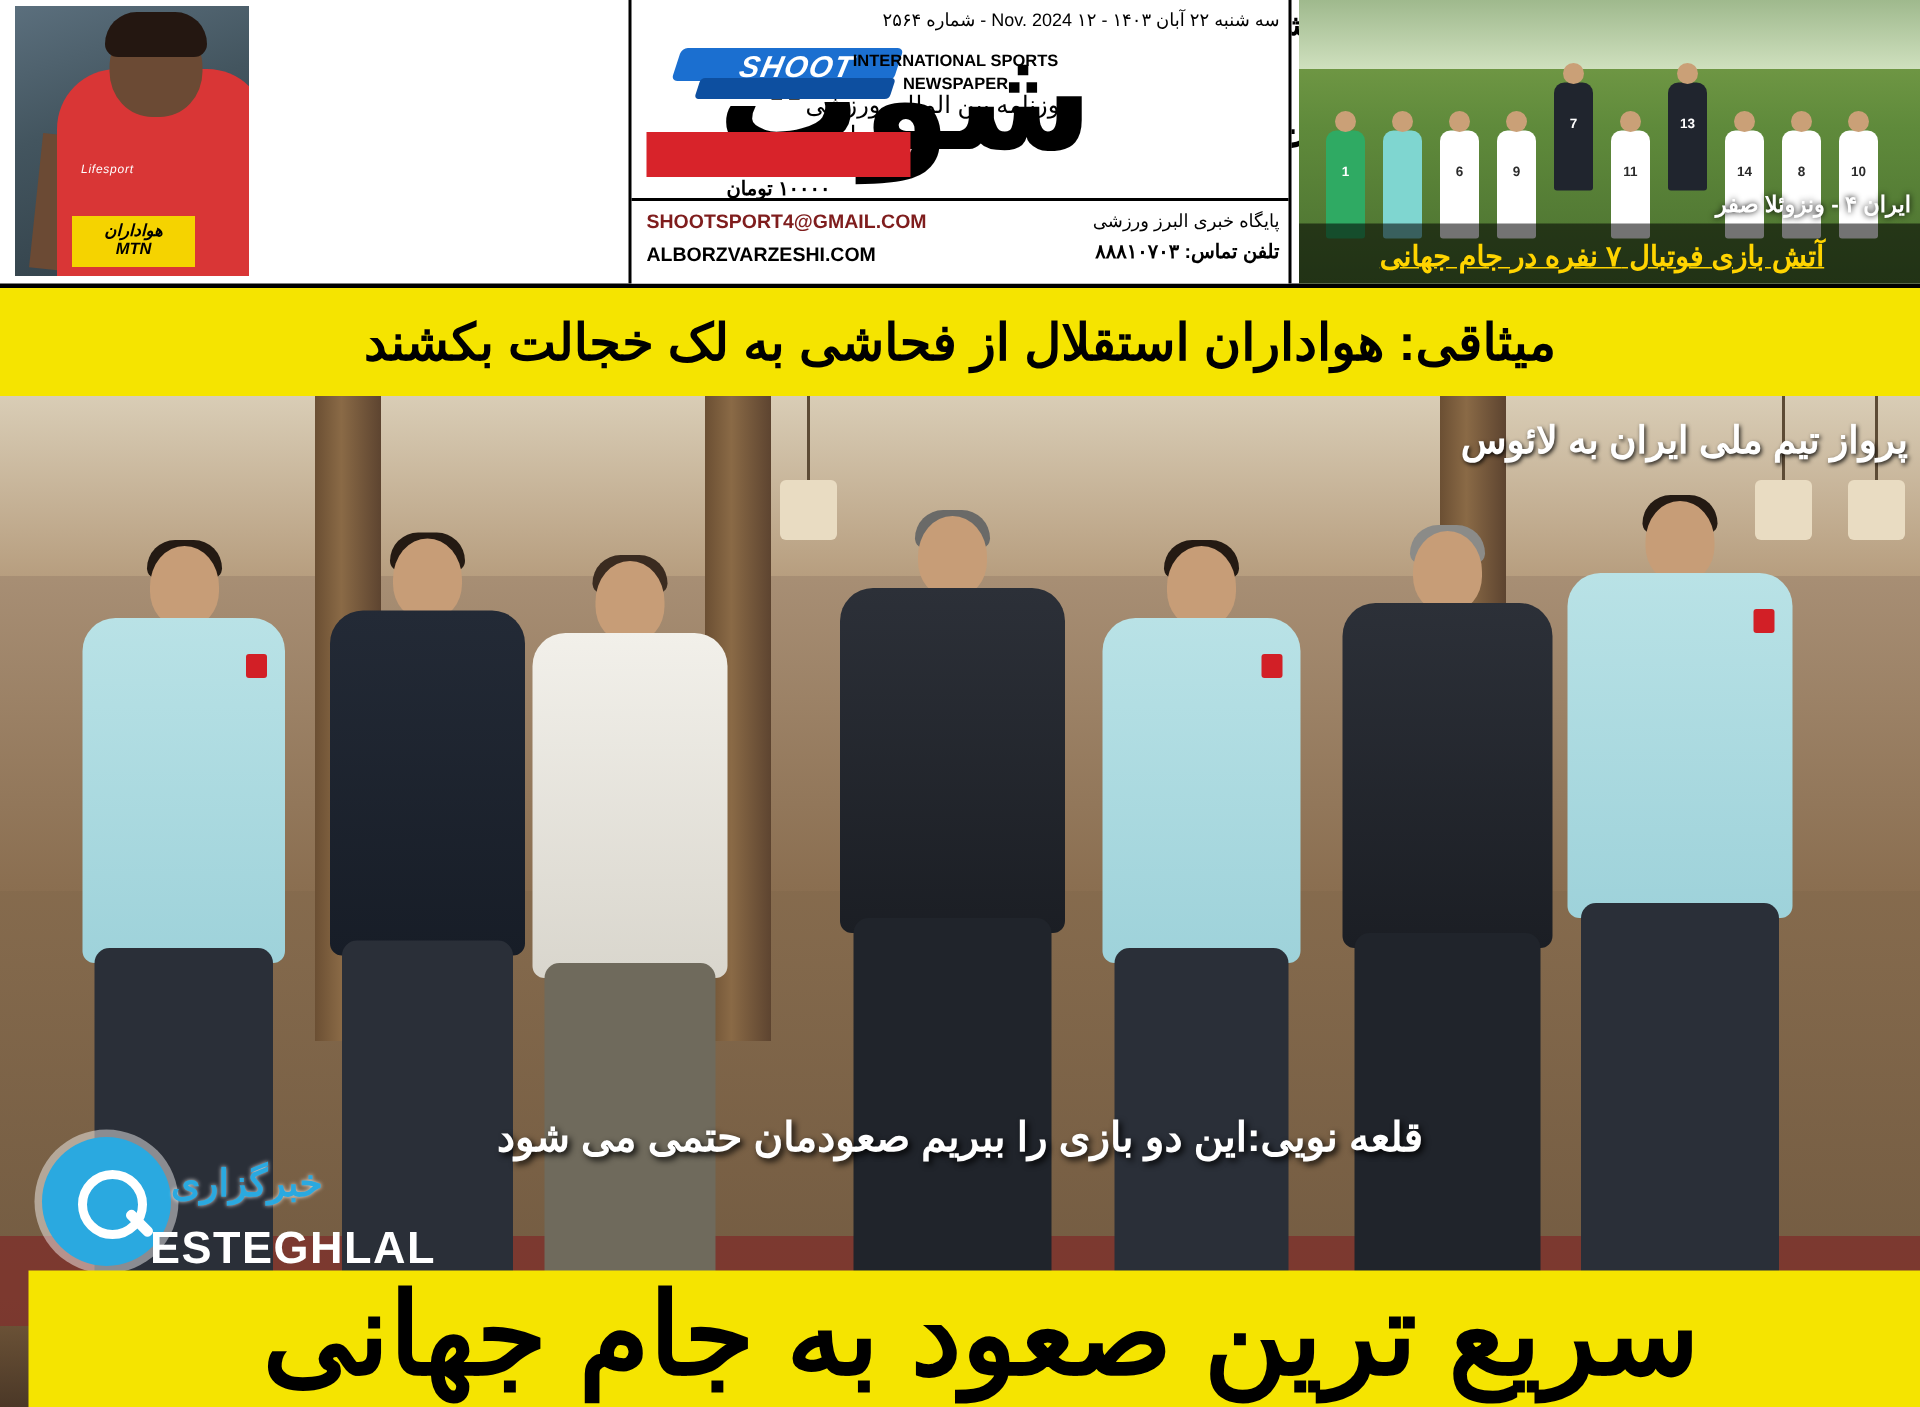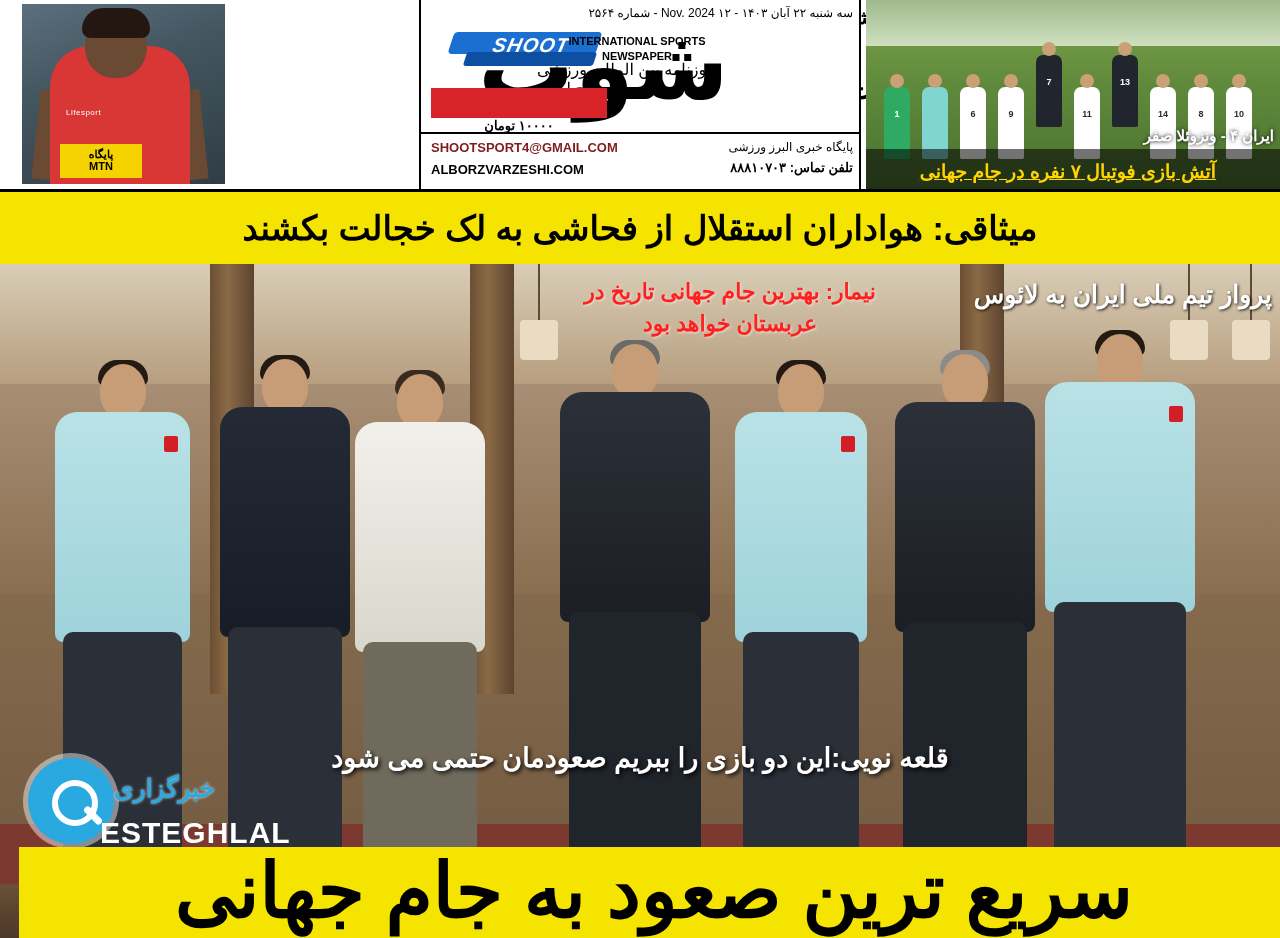--- a/index.html
+++ b/index.html
@@ -23,24 +23,25 @@
     width: 1280px;
     height: 192px;
     background: #ffffff;
     border-bottom: 3px solid #000;
     box-sizing: border-box;
   }
 
   
   .top-photo {
     position: absolute;
-    left: 22px; top: 4px;
-    width: 203px; height: 180px;
+    left: 10px; top: 4px;
+    width: 156px; height: 180px;
     background: linear-gradient(160deg, #5b6f7d 0%, #43555f 40%, #2f3d45 100%);
     overflow: hidden;
+    font-style: italic;
   }
   .tp-body {
     position: absolute;
     left: 28px; top: 42px;
     width: 140px; height: 150px;
     background: #d93636;
     border-radius: 40px 40px 0 0;
   }
   .tp-head {
     position: absolute;
@@ -572,21 +573,21 @@
   <div class="topbar">
 
     <div class="top-photo">
       <div class="tp-arm-l"></div>
       <div class="tp-arm-r"></div>
       <div class="tp-body"></div>
       <div class="tp-head"></div>
       <div class="tp-hair"></div>
       <div class="tp-sponsor">Lifesport</div>
       <div class="tp-badge">
-        <span>پایگاه</span>
+        <span>هواداران</span>
         <span>MTN</span>
       </div>
     </div>
 
     <div class="top-headline-left">
       <div class="thl-kicker">دادگاه CAS حکم فیفا را شکست</div>
       <div class="thl-main">لوکادیا به پرسپولیس غرامت نمی دهد</div>
     </div>
 
     <div class="masthead">
@@ -731,21 +732,20 @@
     <div class="person p-teal" style="left:55px; width:135px; height:570px;">
       <div class="hair"></div>
         <div class="head"></div>
       <div class="torso">
           <div class="shirt-badge"></div>
         </div>
       <div class="legs"></div>
     </div>
 
     <div class="overlay-right-head">پرواز تیم ملی ایران به لائوس</div>
-    <div class="overlay-neymar">نیمار: بهترین جام جهانی تاریخ در عربستان خواهد بود</div>
     <div class="overlay-ghalenoei">قلعه نویی:این دو بازی را ببریم صعودمان حتمی می شود</div>
 
     <div class="watermark">
       <div class="wm-circle"></div>
       <div class="wm-mag"></div>
       <div class="wm-mag-handle"></div>
       <div class="wm-fa">خبرگزاری</div>
       <div class="wm-en">ESTEGHLAL</div>
       <div class="wm-news">NEWS</div>
     </div>

